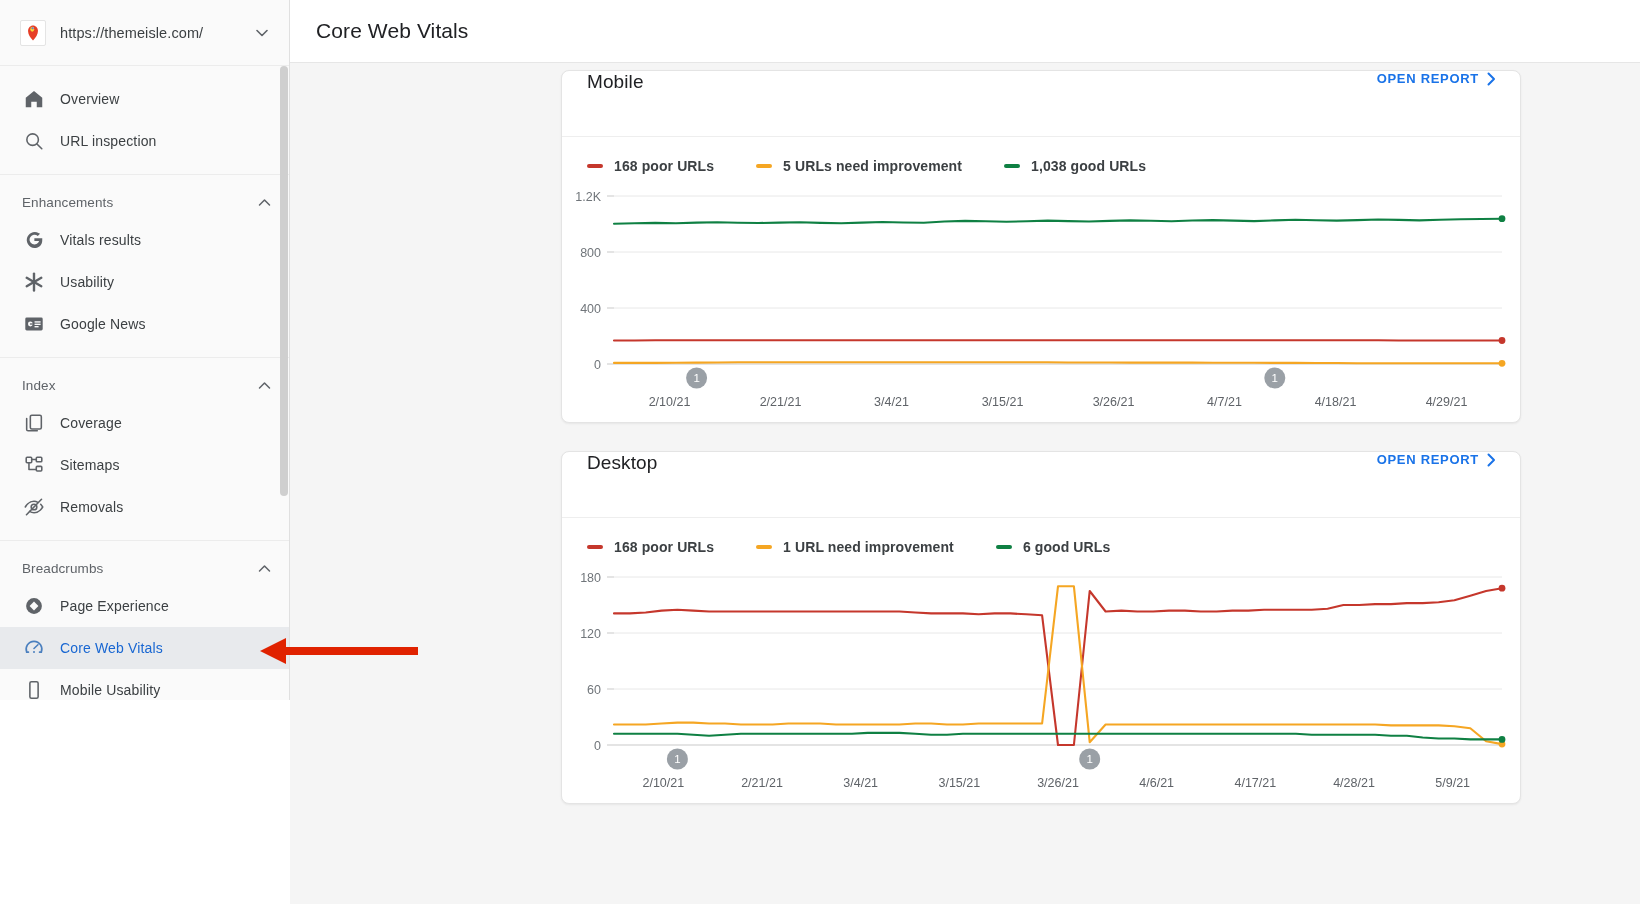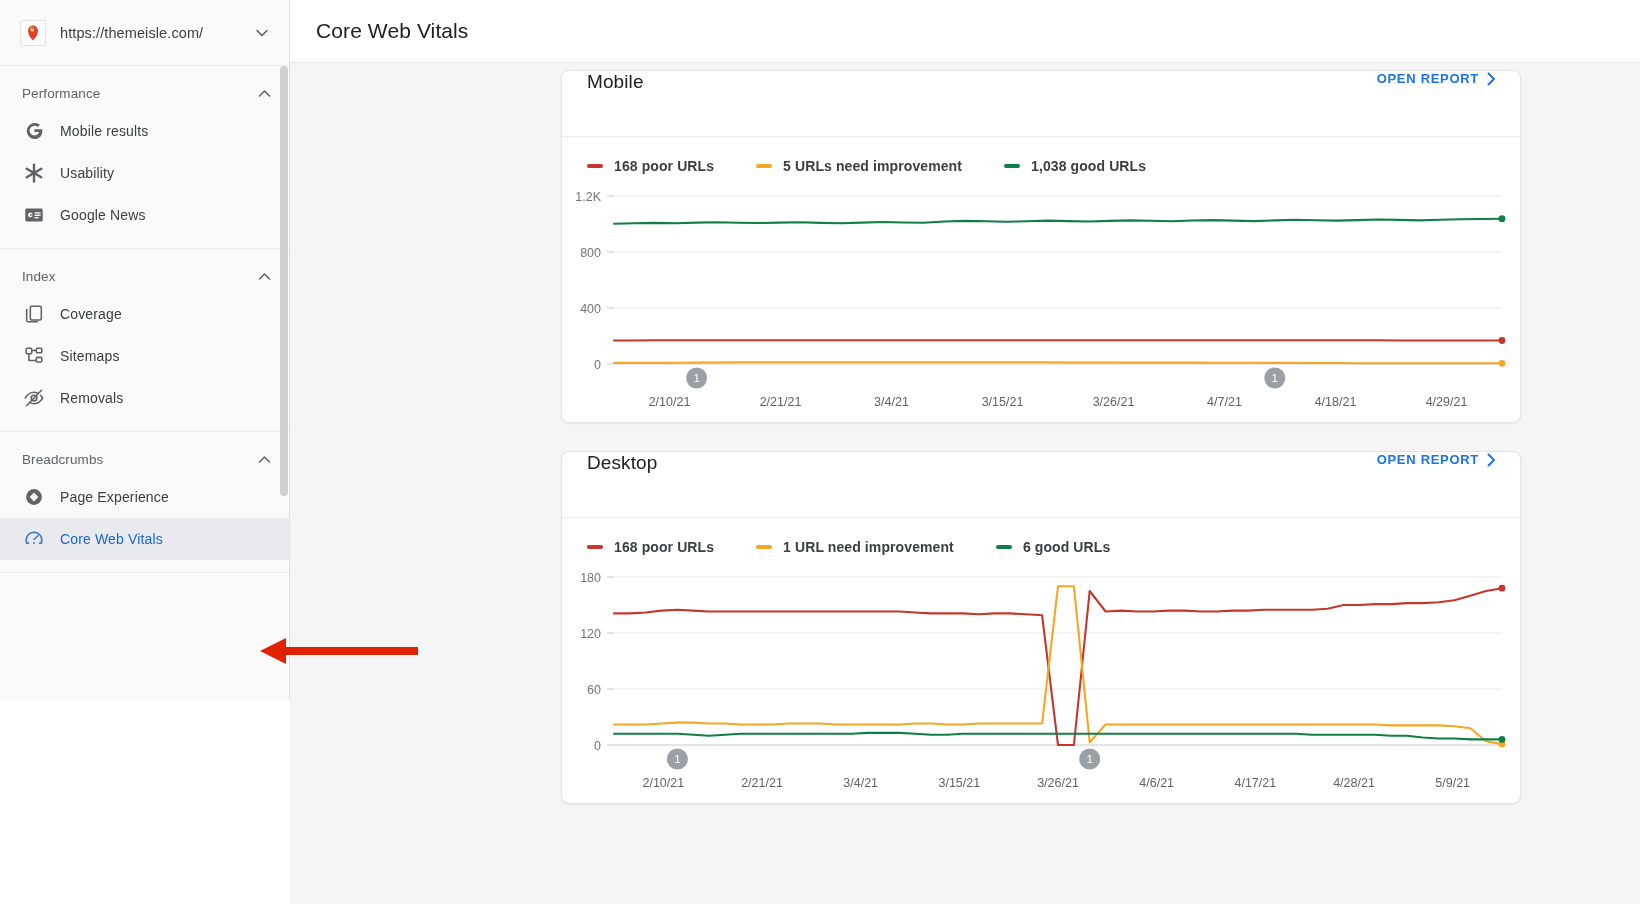--- a/index.html
+++ b/index.html
@@ -225,36 +225,55 @@
       </span>
       <span class="prop-url">https://themeisle.com/</span>
       <span class="prop-caret">
         <svg width="12" height="8" viewBox="0 0 12 8">
             <path d="M1 1.5 L6 6.5 L11 1.5" fill="none" stroke="#5f6368" stroke-width="1.6" stroke-linecap="round" stroke-linejoin="round"></path>
           </svg>
       </span>
     </div>
 
     <div class="nav-scroll" id="nav-root">
+        <div class="nav-group first">
+          <div class="nav-item">
+            <span class="ico">
+              <svg width="22" height="22" viewBox="0 0 24 24" fill="currentColor">
+                <path d="M12 3.2 3 10.6V21h6v-6h6v6h6V10.6z"></path>
+              </svg>
+            </span>
+            <span class="lbl">Overview</span>
+          </div>
+          <div class="nav-item">
+            <span class="ico">
+              <svg width="22" height="22" viewBox="0 0 24 24" fill="none" stroke="currentColor" stroke-width="1.7" stroke-linecap="round" stroke-linejoin="round">
+                <circle cx="10.5" cy="10.5" r="6.3"></circle>
+                <line x1="15.2" y1="15.2" x2="20.5" y2="20.5"></line>
+              </svg>
+            </span>
+            <span class="lbl">URL inspection</span>
+          </div>
+        </div>
         <div class="nav-group">
           <div class="group-header">
-            <span class="group-title">Performance</span>
+            <span class="group-title">Enhancements</span>
             <span class="chev">
               <svg width="13" height="9" viewBox="0 0 13 9">
                 <path d="M1.5 7 L6.5 2 L11.5 7" fill="none" stroke="currentColor" stroke-width="1.5" stroke-linecap="round" stroke-linejoin="round"></path>
               </svg>
             </span>
           </div>
           <div class="nav-item">
             <span class="ico">
               <svg width="22" height="22" viewBox="0 0 24 24" fill="none">
                 <path d="M21 12.2c0 5-3.4 8.6-8.6 8.6A8.8 8.8 0 1 1 18.6 5.3l-2.5 2.4A5.3 5.3 0 1 0 17.6 13h-5.2v-3H21c.1.4 0 .8 0 2.2z" fill="currentColor"></path>
               </svg>
             </span>
-            <span class="lbl">Mobile results</span>
+            <span class="lbl">Vitals results</span>
           </div>
           <div class="nav-item">
             <span class="ico">
               <svg width="22" height="22" viewBox="0 0 24 24" fill="currentColor">
                 <g transform="translate(12,12)">
                   <rect x="-1.3" y="-10.5" width="2.6" height="21" rx="1.3"></rect>
                   <rect x="-1.3" y="-10.5" width="2.6" height="21" rx="1.3" transform="rotate(60)"></rect>
                   <rect x="-1.3" y="-10.5" width="2.6" height="21" rx="1.3" transform="rotate(120)"></rect>
                 </g>
               </svg>
@@ -339,20 +358,28 @@
             <span class="ico">
               <svg width="22" height="22" viewBox="0 0 24 24" fill="none" stroke="currentColor" stroke-width="1.7" stroke-linecap="round" stroke-linejoin="round">
                 <path d="M4 16.5a8.6 8.6 0 1 1 16 0"></path>
                 <path d="M12 12.5 16.3 8.4"></path>
                 <circle cx="12" cy="16.4" r="1.1" fill="currentColor" stroke="none"></circle>
                 <path d="M4 16.5h2"></path>
                 <path d="M18 16.5h2"></path>
               </svg>
             </span>
             <span class="lbl">Core Web Vitals</span>
+          </div>
+          <div class="nav-item">
+            <span class="ico">
+              <svg width="22" height="22" viewBox="0 0 24 24" fill="none" stroke="currentColor" stroke-width="1.7" stroke-linecap="round" stroke-linejoin="round">
+                <rect x="7.5" y="3" width="9" height="18" rx="1.7"></rect>
+              </svg>
+            </span>
+            <span class="lbl">Mobile Usability</span>
           </div>
         </div>
       </div>
 
     <div class="side-scrollbar">
       <div class="side-scrollthumb"></div>
     </div>
   </aside>
 
   <section class="main">

